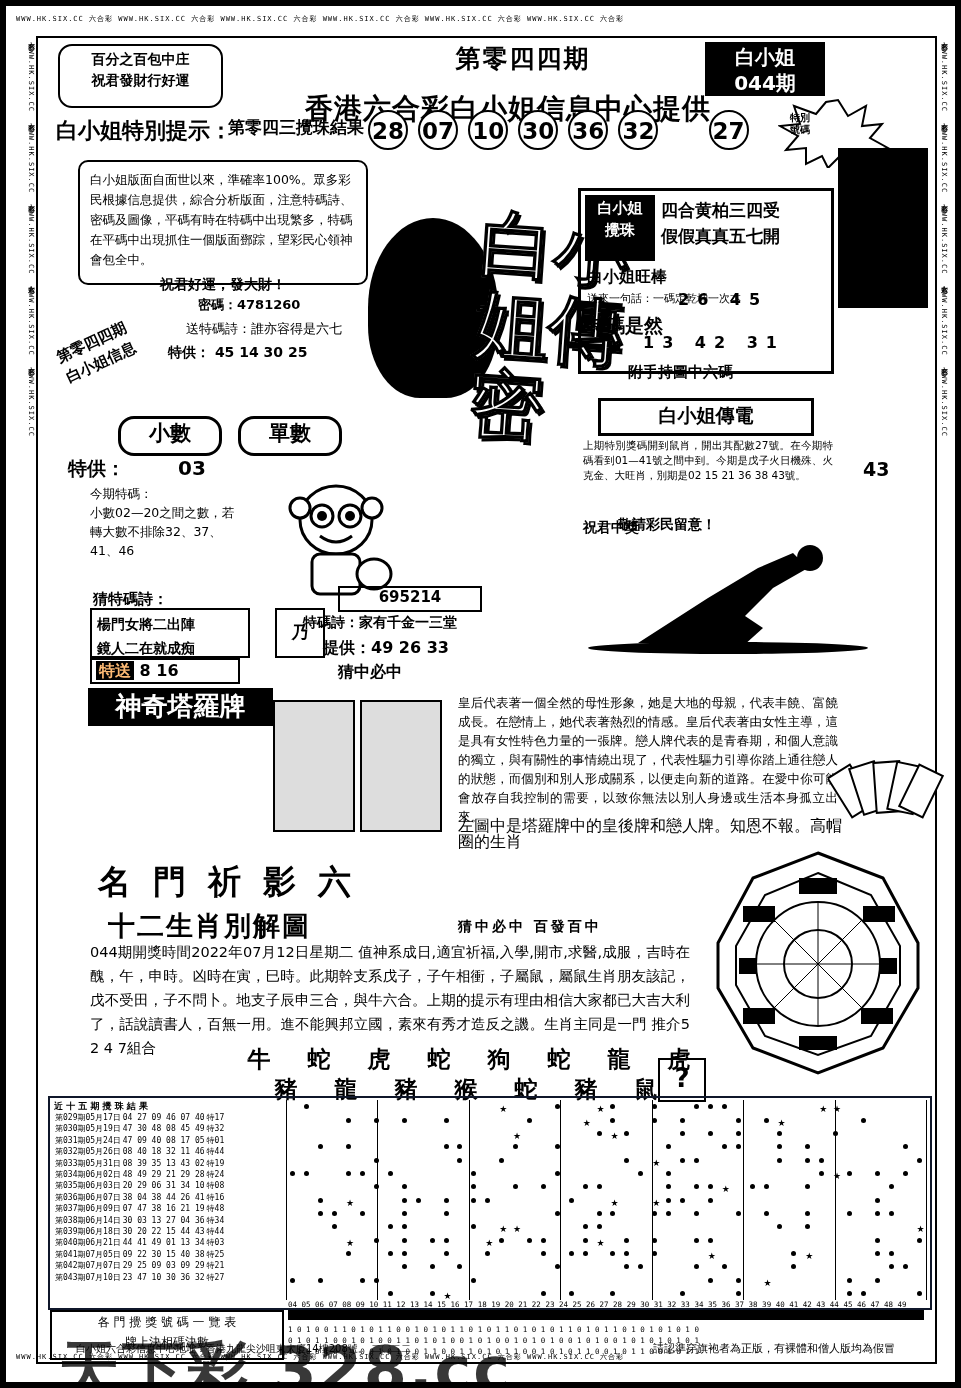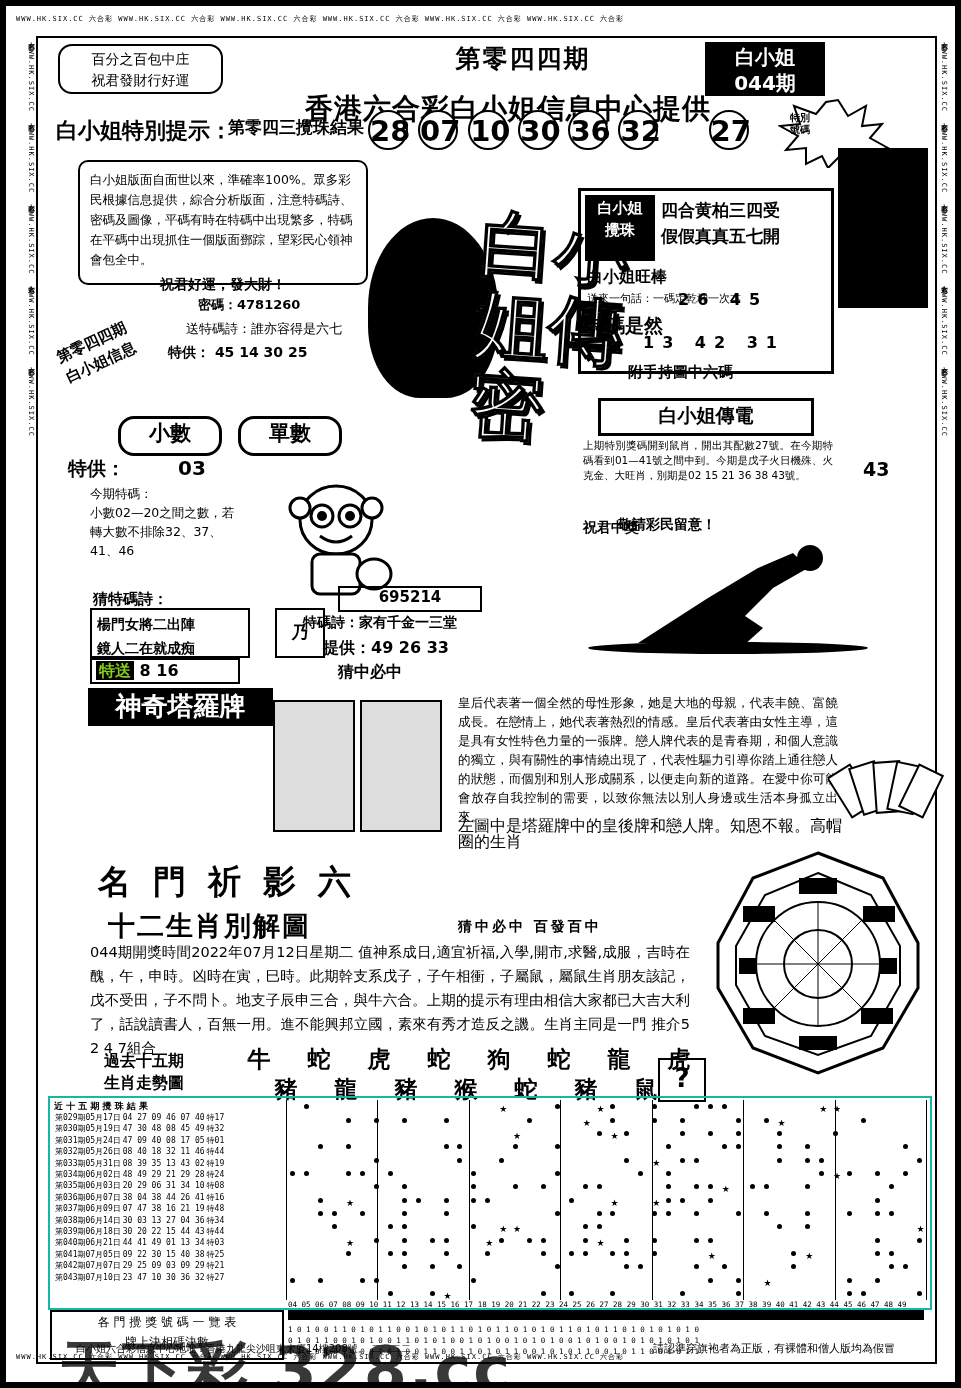--- a/index.html
+++ b/index.html
@@ -43,37 +43,37 @@
   }
   .hdr-title2{
     position:absolute;left:190px;top:52px;width:560px;
     font-size:28px;font-weight:bold;letter-spacing:1px;text-align:center;
   }
   .hdr-sub{
     position:absolute;left:190px;top:78px;width:300px;
     font-size:17px;font-weight:bold;
   }
   .note-tl{
-    position:absolute;left:20px;top:6px;width:165px;height:50px;
+    position:absolute;left:20px;top:6px;width:165px;height:64px;
     border:2px solid #000;border-radius:14px;
-    font-size:15px;font-weight:normal;line-height:22px;text-align:center;
+    font-size:15px;font-weight:bold;line-height:22px;text-align:center;
     padding-top:3px;box-sizing:border-box;
   }
   .badge-tr{
     position:absolute;right:110px;top:4px;width:120px;height:54px;
     background:#000;color:#fff;text-align:center;font-size:20px;font-weight:bold;
     line-height:26px;padding-top:2px;box-sizing:border-box;
   }
   .prompt-label{
     position:absolute;left:18px;top:78px;font-size:22px;font-weight:bold;
   }
   .balls{position:absolute;left:330px;top:72px;width:430px;height:44px;}
   .ball{
     display:inline-block;width:40px;height:40px;border:2px solid #000;border-radius:50%;
-    text-align:center;line-height:38px;font-size:29px;font-weight:bold;margin-right:5px;
+    text-align:center;line-height:38px;font-size:23px;font-weight:bold;margin-right:5px;
     box-sizing:border-box;background:#fff;
   }
   .special-lbl{position:absolute;left:752px;top:74px;font-size:10px;line-height:12px;width:26px;font-weight:bold;}
   .starburst{
     position:absolute;left:740px;top:60px;width:120px;height:70px;
   }
   
   .info-box{
     position:absolute;left:40px;top:122px;width:290px;height:125px;
     border:2px solid #000;border-radius:10px;
@@ -119,21 +119,21 @@
   .lbl-odd{position:absolute;left:200px;top:378px;width:98px;height:34px;border:3px solid #000;border-radius:16px;text-align:center;font-size:21px;font-weight:bold;line-height:28px;}
   .special-supply{position:absolute;left:30px;top:418px;font-size:19px;font-weight:bold;}
   .supply-val{position:absolute;left:140px;top:418px;font-size:20px;font-weight:bold;}
   .bubble{
     position:absolute;left:52px;top:446px;width:150px;height:110px;
     font-size:12.5px;line-height:19px;
   }
   .guess-box{position:absolute;left:55px;top:552px;font-size:15px;font-weight:bold;}
   .poem-box{position:absolute;left:52px;top:570px;width:160px;height:50px;border:2px solid #000;font-size:14px;font-weight:bold;line-height:24px;padding:2px 5px;box-sizing:border-box;}
   .send-box{position:absolute;left:52px;top:620px;width:150px;height:26px;border:2px solid #000;font-size:16px;font-weight:bold;line-height:22px;padding-left:4px;box-sizing:border-box;}
-  .send-box .inv{background:#000;color:#84cc16;padding:0 3px;}
+  .send-box .inv{background:#000;color:#fdba74;padding:0 3px;}
   .code-box{position:absolute;left:300px;top:548px;width:140px;height:22px;border:2px solid #000;text-align:center;font-size:15px;font-weight:bold;line-height:18px;}
   .sp-poem{position:absolute;left:265px;top:576px;font-size:14px;font-weight:bold;}
   .provide{position:absolute;left:285px;top:600px;font-size:16px;font-weight:bold;}
   .guess-hit{position:absolute;left:300px;top:624px;font-size:16px;font-weight:bold;}
   .stamp{position:absolute;left:237px;top:570px;width:46px;height:46px;border:2px solid #000;text-align:center;line-height:44px;font-size:17px;font-weight:bold;}
   .monkey{position:absolute;left:248px;top:440px;width:110px;height:120px;}
   
   .tarot-title{position:absolute;left:50px;top:650px;width:185px;height:38px;background:#000;color:#fff;text-align:center;font-size:26px;font-weight:bold;line-height:36px;}
   .tarot-card{position:absolute;top:662px;width:78px;height:128px;border:2px solid #000;background:#ddd;}
   .tarot-text{position:absolute;left:420px;top:655px;width:380px;font-size:12.5px;line-height:19px;text-align:justify;}
@@ -145,21 +145,21 @@
   .zodiac-sub{position:absolute;left:420px;top:880px;font-size:14px;font-weight:bold;letter-spacing:3px;}
   .para{position:absolute;left:52px;top:902px;width:600px;font-size:14.5px;line-height:24px;text-align:justify;}
   
   .wheel{position:absolute;left:665px;top:810px;width:230px;height:230px;}
   
   .hist-lbl{position:absolute;left:66px;top:1012px;width:125px;font-size:16px;font-weight:bold;line-height:22px;}
   .zrow{position:absolute;font-size:23px;font-weight:bold;}
   .zrow span{display:inline-block;width:52px;text-align:center;}
   .qmark{position:absolute;left:620px;top:1020px;width:44px;height:40px;border:2px solid #000;text-align:center;font-size:26px;font-weight:bold;line-height:36px;}
   
-  .tbl-wrap{position:absolute;left:10px;top:1058px;width:880px;height:210px;border:2px solid #14b8a6;}
+  .tbl-wrap{position:absolute;left:10px;top:1058px;width:880px;height:210px;border:2px solid #0f172a;}
   table.rec{border-collapse:collapse;font-size:8px;font-family:"DejaVu Sans Mono","Liberation Mono",monospace;}
   table.rec td{padding:0 1px;white-space:nowrap;line-height:11.4px;height:11.4px;}
   .dotcell{position:absolute;width:5px;height:5px;border-radius:50%;background:#000;}
   .vline{position:absolute;width:1px;background:#000;}
   .numrow{position:absolute;left:250px;top:1262px;width:636px;font-size:7.5px;font-family:"DejaVu Sans Mono","Liberation Mono",monospace;letter-spacing:0;}
   .bot-left-box{position:absolute;left:12px;top:1272px;width:230px;height:46px;border:2px solid #000;font-size:12px;text-align:center;line-height:20px;}
   .bot-bar{position:absolute;left:250px;top:1272px;width:636px;height:10px;background:#000;}
   .bot-rows{position:absolute;left:250px;top:1286px;width:636px;font-size:7.5px;font-family:"DejaVu Sans Mono","Liberation Mono",monospace;line-height:11px;}
   .watermark{
     position:absolute;left:20px;top:1290px;width:920px;height:80px;
@@ -331,22 +331,20 @@
         <rect x="160" y="58" width="32" height="16"></rect>
         <rect x="176" y="110" width="18" height="16"></rect>
         <rect x="158" y="160" width="32" height="16"></rect>
         <rect x="96" y="188" width="38" height="14"></rect>
         <rect x="40" y="160" width="32" height="16"></rect>
         <rect x="36" y="110" width="18" height="16"></rect>
         <rect x="40" y="58" width="32" height="16"></rect>
       </g>
     </svg>
 
-    <div class="hist-lbl" style="white-space:pre-line;">過去十五期
-生肖走勢圖</div>
     <div class="zrow" style="left:195px;top:1006px;">
       <span>牛</span>
       <span>蛇</span>
       <span>虎</span>
       <span>蛇</span>
       <span>狗</span>
       <span>蛇</span>
       <span>龍</span>
       <span>虎</span>
     </div>

